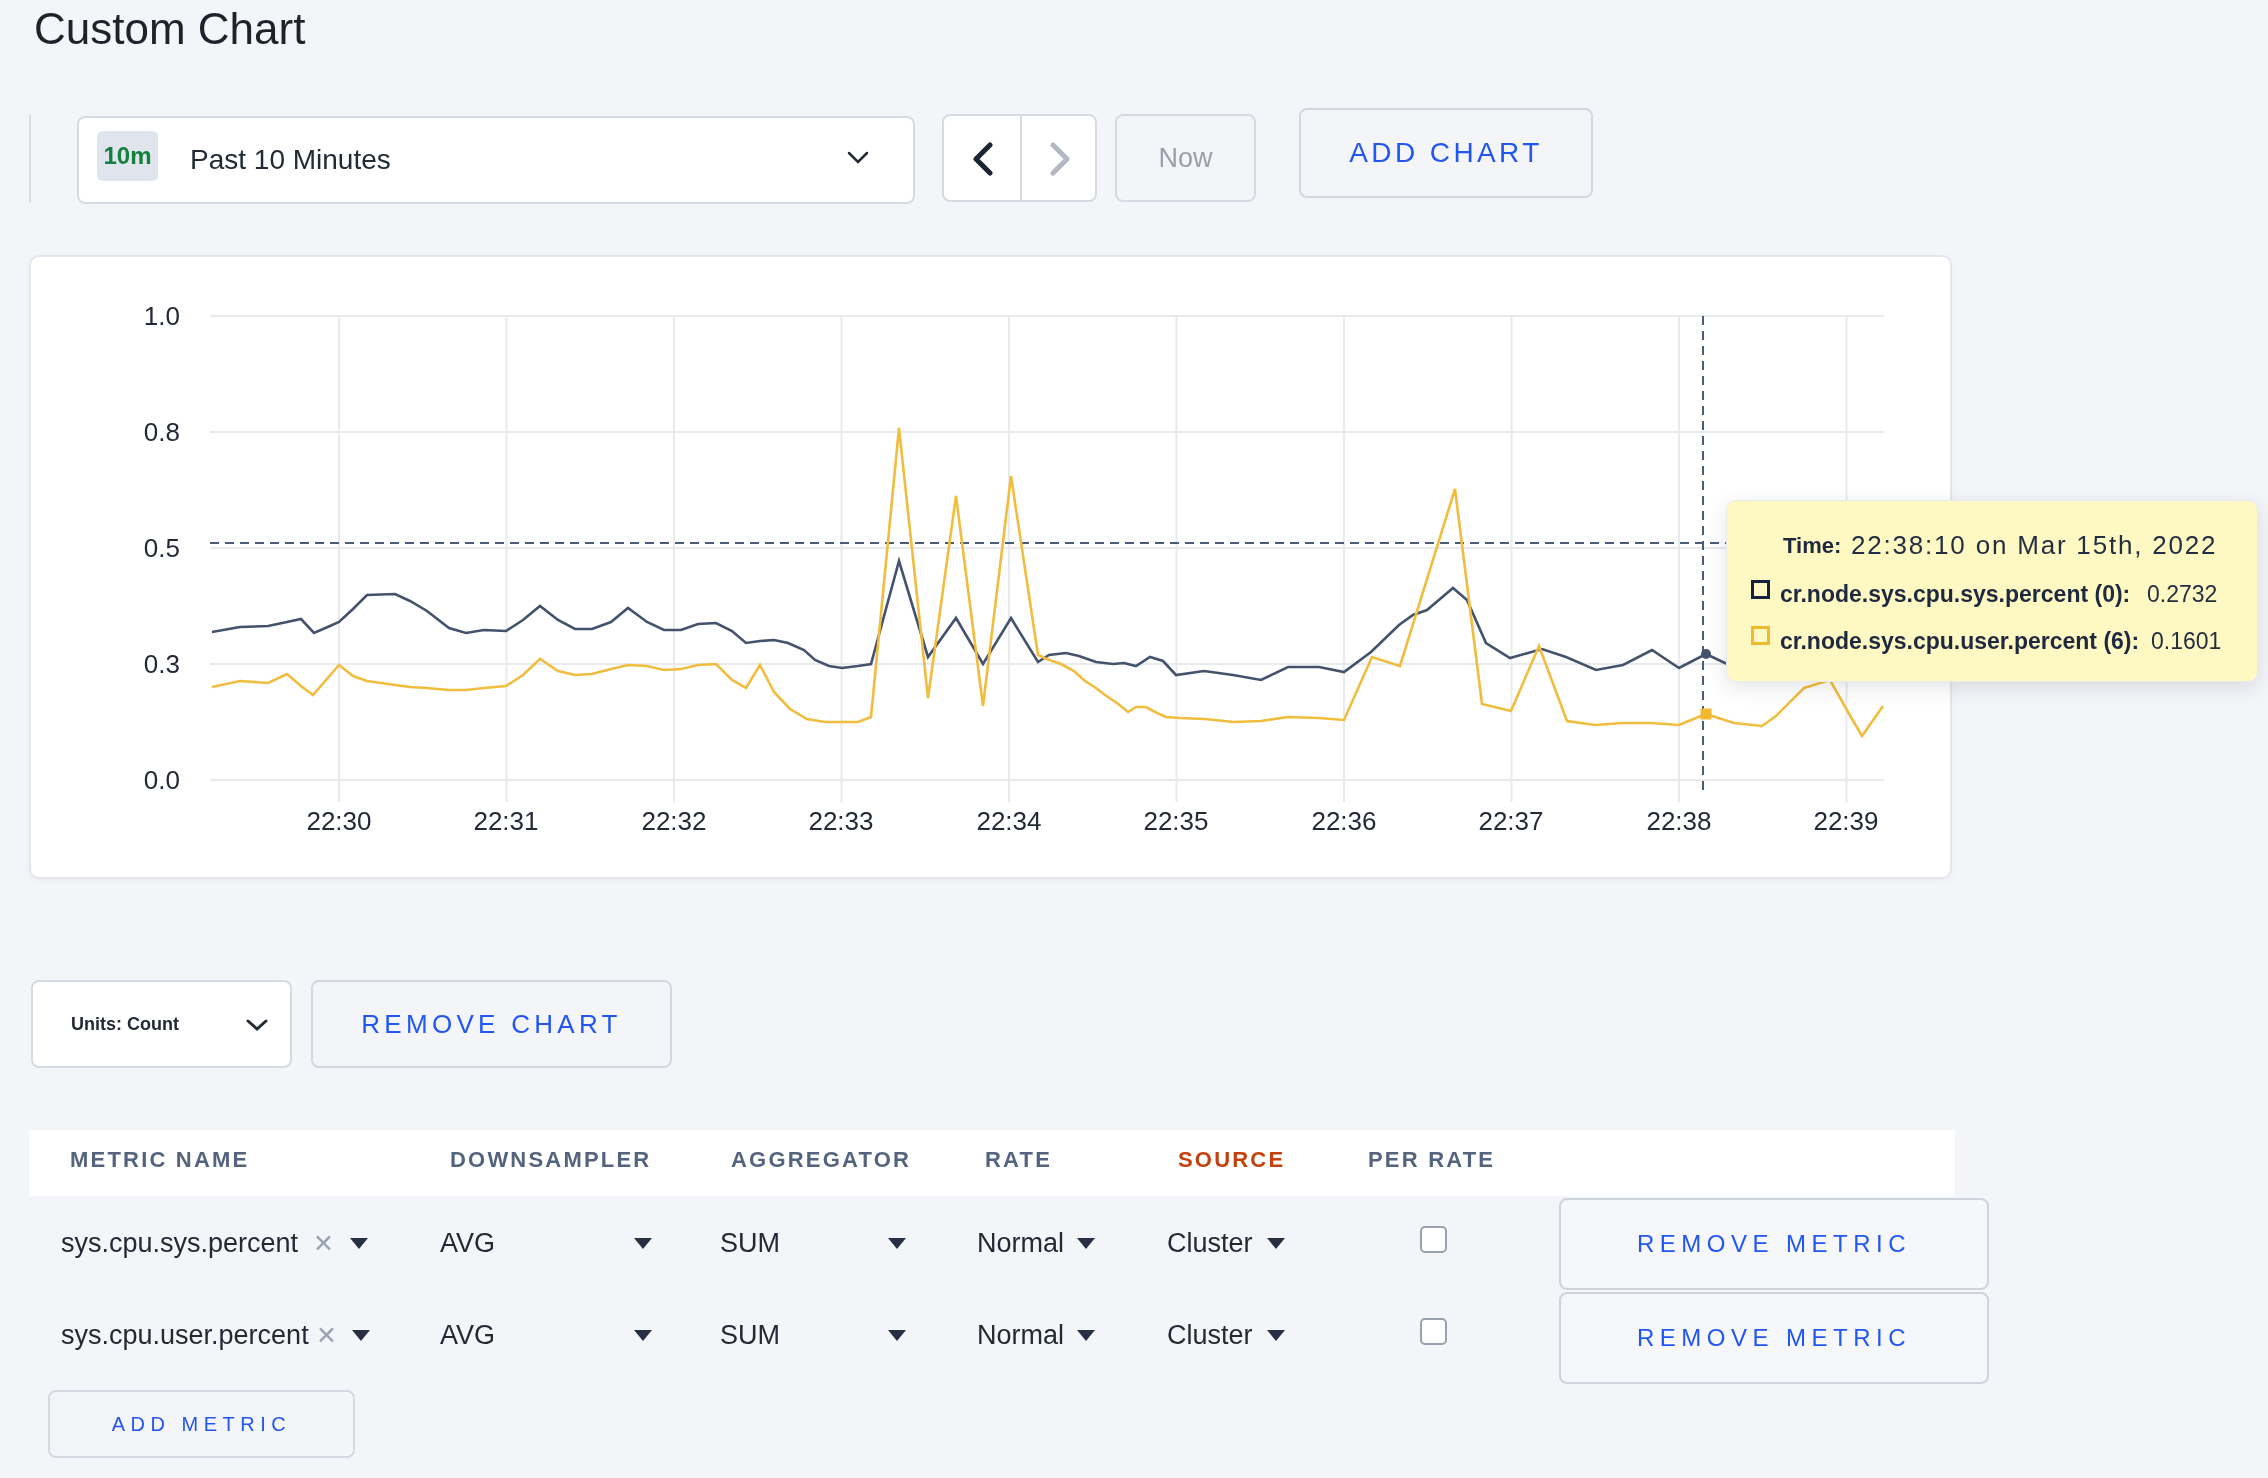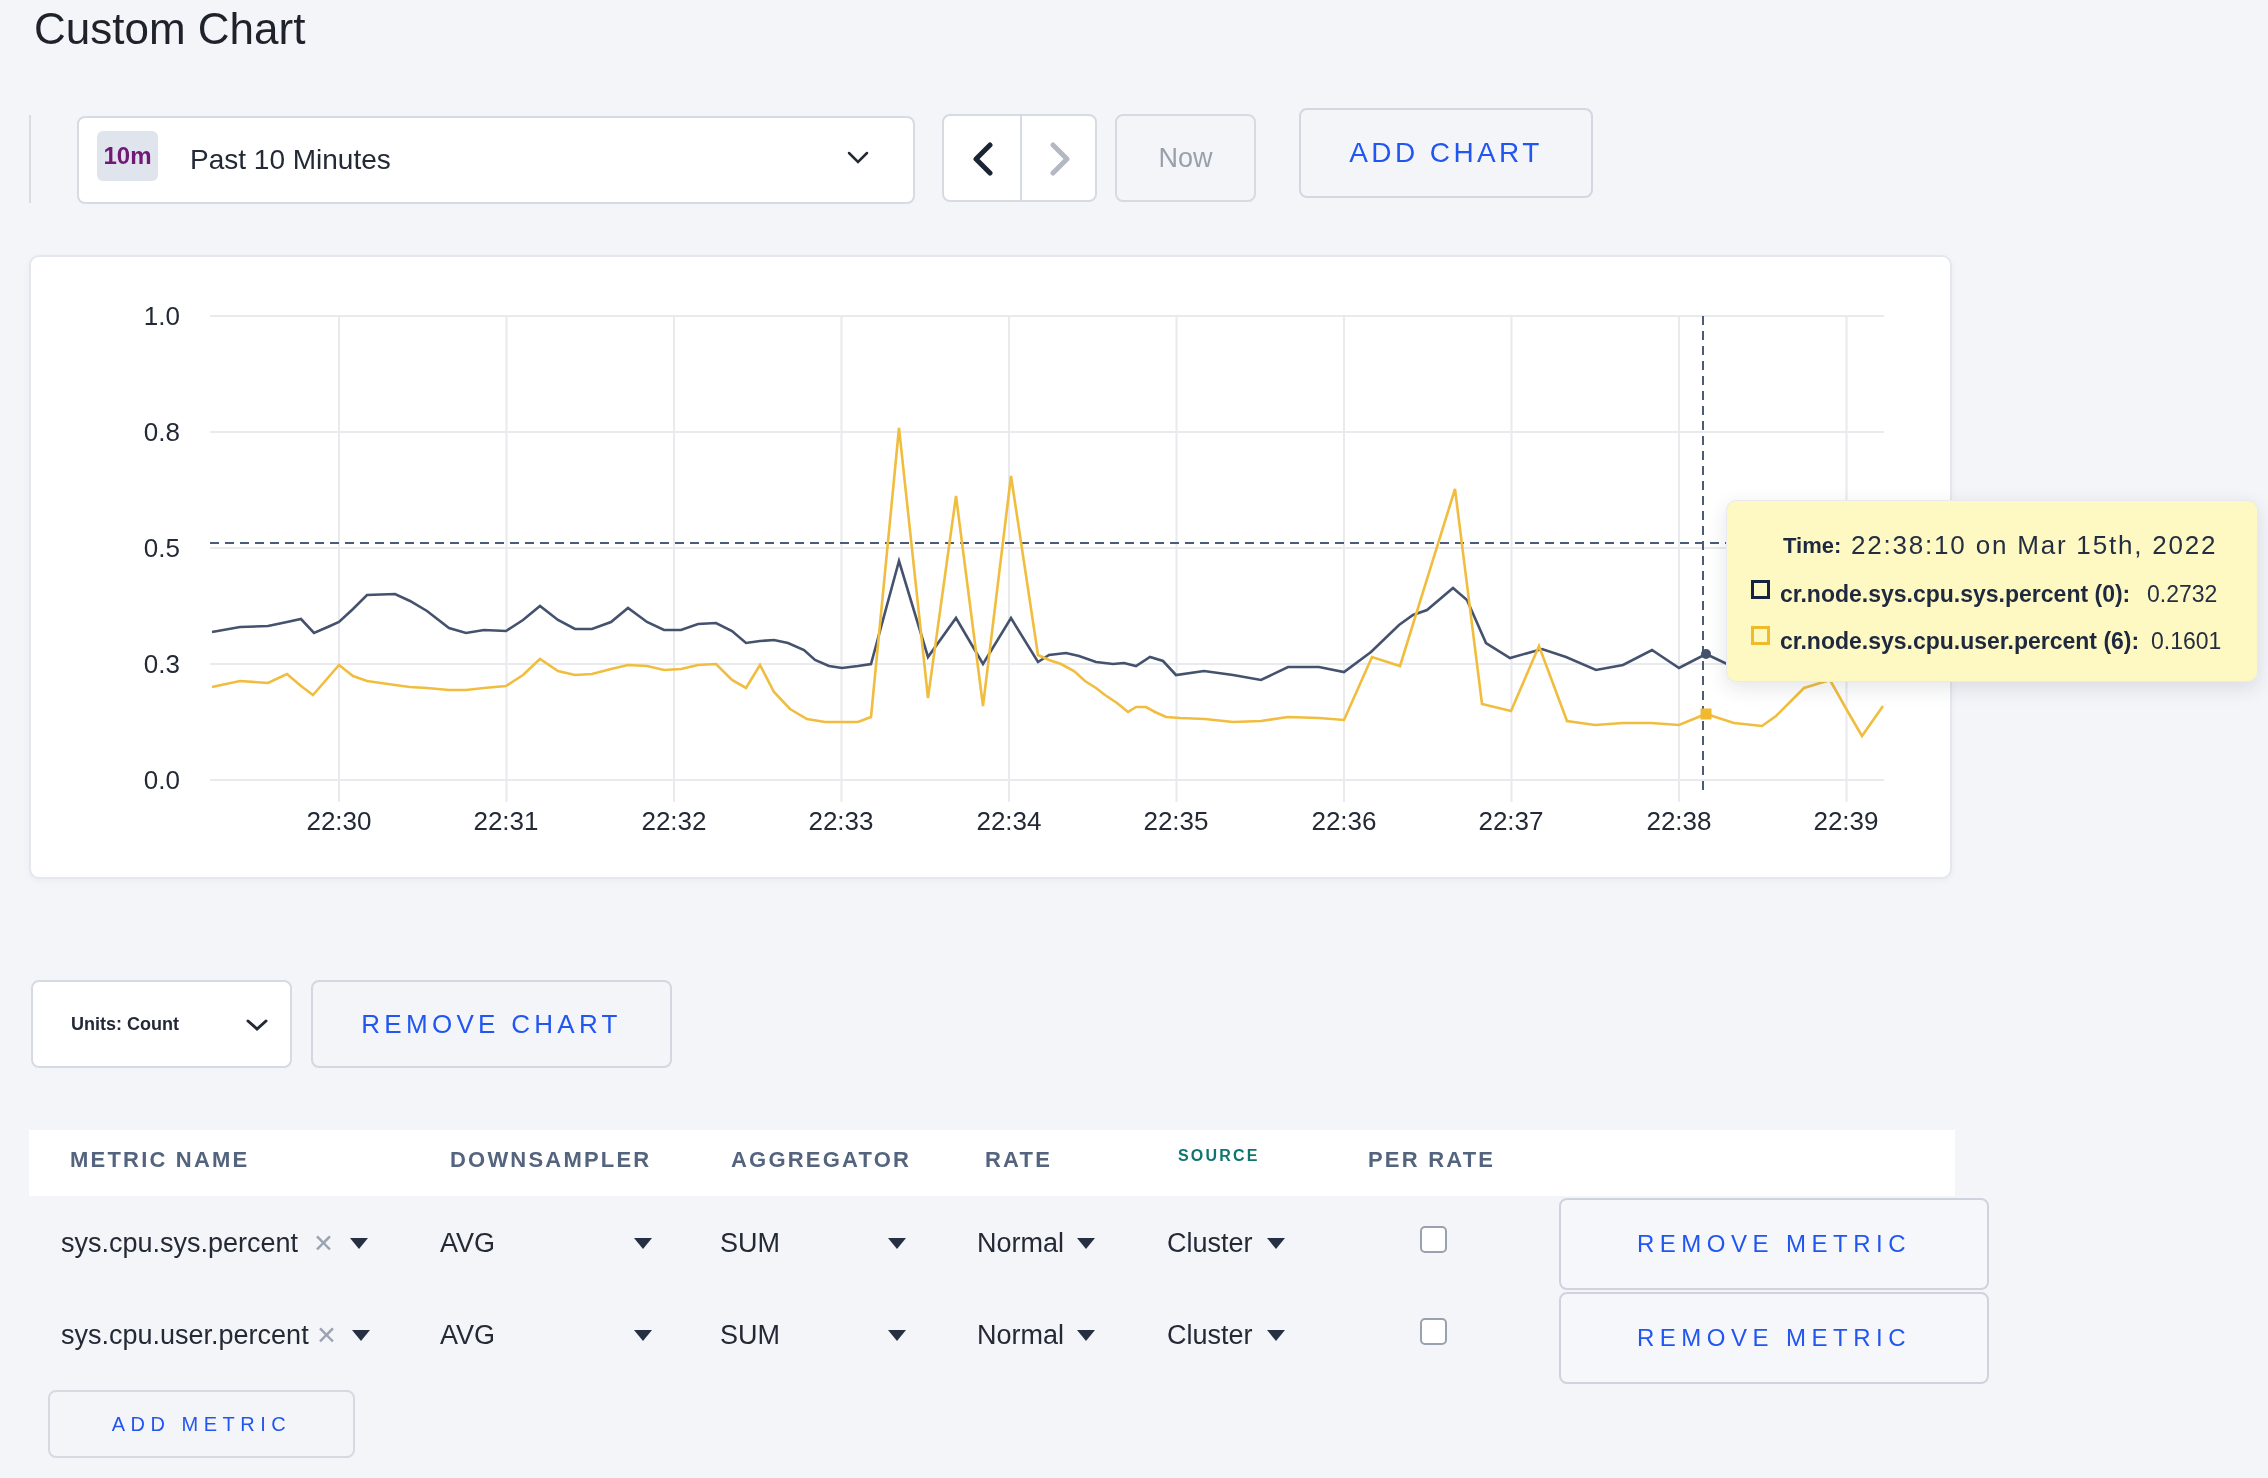--- a/index.html
+++ b/index.html
@@ -9,21 +9,21 @@
   .blue { color:#2156f0; letter-spacing:3.4px; font-size:28px; }
 </style>
 </head>
 <body>
 
 <div class="abs" style="left:34px; top:4px; font-size:44px; color:#1d222b;">Custom Chart</div>
 
 <div class="abs" style="left:29px; top:115px; width:2px; height:88px; background:#d9dce3;"></div>
 
 <div class="abs" style="left:77px; top:116px; width:838px; height:88px; background:#fff; border:2px solid #d6dae3; border-radius:8px;">
-  <div class="abs" style="left:18px; top:13px; width:61px; height:50px; background:#e0e4ec; border-radius:6px; text-align:center; line-height:50px; font-weight:bold; font-size:24px; color:#701a75;">10m</div>
+  <div class="abs" style="left:18px; top:13px; width:61px; height:50px; background:#e0e4ec; border-radius:6px; text-align:center; line-height:50px; font-weight:bold; font-size:24px; color:#15803d;">10m</div>
   <div class="abs" style="left:111px; top:0; height:84px; display:flex; align-items:center; font-size:28px; color:#232a36;">Past 10 Minutes</div>
   <svg class="abs" style="left:768px; top:33px;" width="22" height="14">
       <path d="M2 2 L11 11 L20 2" stroke="#232a36" stroke-width="2.5" fill="none" stroke-linecap="round"></path>
     </svg>
 </div>
 
 <div class="abs" style="left:942px; top:114px; width:155px; height:88px; background:#fff; border:2px solid #d6dae3; border-radius:8px;">
   <div class="abs" style="left:76px; top:0px; width:2px; height:84px; background:#d6dae3;"></div>
   <svg class="abs" style="left:28px; top:26px;" width="22" height="34">
       <path d="M18 3 L4 17 L18 31" stroke="#1b2433" stroke-width="5" fill="none" stroke-linecap="round" stroke-linejoin="round"></path>
@@ -117,21 +117,21 @@
 </div>
 <div class="btn" style="left:311px; top:980px; width:361px; height:88px; border-color:#d2d7e2;">
     <span class="blue" style="font-size:26px; letter-spacing:4.3px;">REMOVE CHART</span>
   </div>
 
 <div class="abs" style="left:29px; top:1130px; width:1926px; height:66px; background:#fff;"></div>
 <div class="abs" style="left:70px; top:1147px; font-size:22px; font-weight:bold; letter-spacing:2.2px; color:#54647e;">METRIC NAME</div>
 <div class="abs" style="left:450px; top:1147px; font-size:22px; font-weight:bold; letter-spacing:2.2px; color:#54647e;">DOWNSAMPLER</div>
 <div class="abs" style="left:731px; top:1147px; font-size:22px; font-weight:bold; letter-spacing:2.2px; color:#54647e;">AGGREGATOR</div>
 <div class="abs" style="left:985px; top:1147px; font-size:22px; font-weight:bold; letter-spacing:2.2px; color:#54647e;">RATE</div>
-<div class="abs" style="left:1178px; top:1147px; font-size:16px; font-weight:bold; letter-spacing:2.2px; color:#0f766e;">SOURCE</div>
+<div class="abs" style="left:1178px; top:1147px; font-size:22px; font-weight:bold; letter-spacing:2.2px; color:#c2410c;">SOURCE</div>
 <div class="abs" style="left:1368px; top:1147px; font-size:22px; font-weight:bold; letter-spacing:2.2px; color:#54647e;">PER RATE</div>
 
 <div class="abs" style="left:61px; top:1228px; font-size:27px; color:#232a36;">sys.cpu.sys.percent</div>
 <div class="abs" style="left:313px; top:1229px; font-size:25px; color:#9aa3b2;">✕</div>
 <div class="abs" style="left:350px; top:1238px; width:0; height:0; border-left:9px solid transparent; border-right:9px solid transparent; border-top:11px solid #273043;"></div>
 <div class="abs" style="left:440px; top:1228px; font-size:27px; color:#232a36;">AVG</div>
 <div class="abs" style="left:634px; top:1238px; width:0; height:0; border-left:9px solid transparent; border-right:9px solid transparent; border-top:11px solid #273043;"></div>
 <div class="abs" style="left:720px; top:1228px; font-size:27px; color:#232a36;">SUM</div>
 <div class="abs" style="left:888px; top:1238px; width:0; height:0; border-left:9px solid transparent; border-right:9px solid transparent; border-top:11px solid #273043;"></div>
 <div class="abs" style="left:977px; top:1228px; font-size:27px; color:#232a36;">Normal</div>

